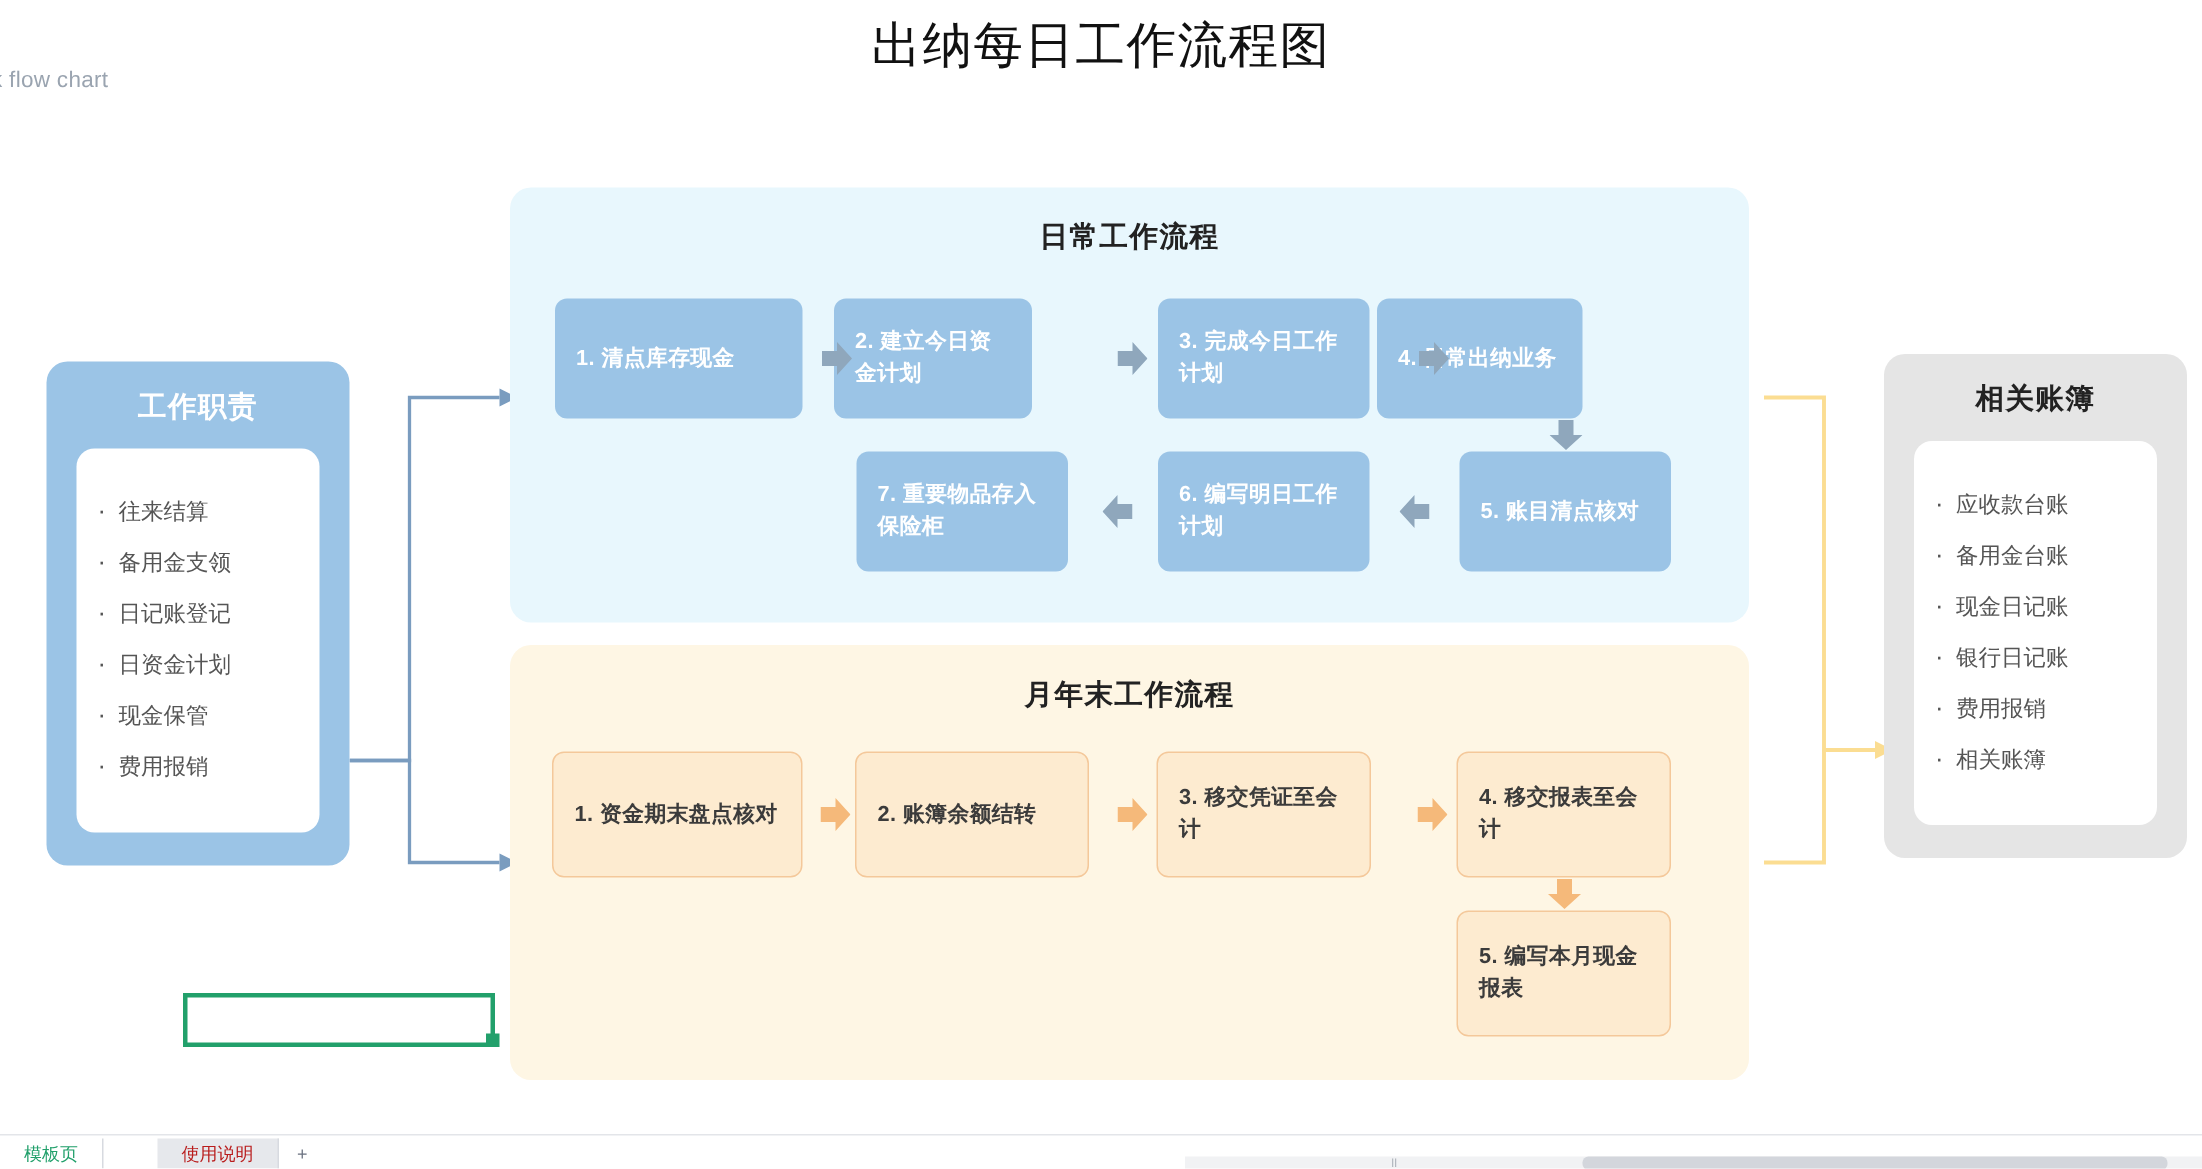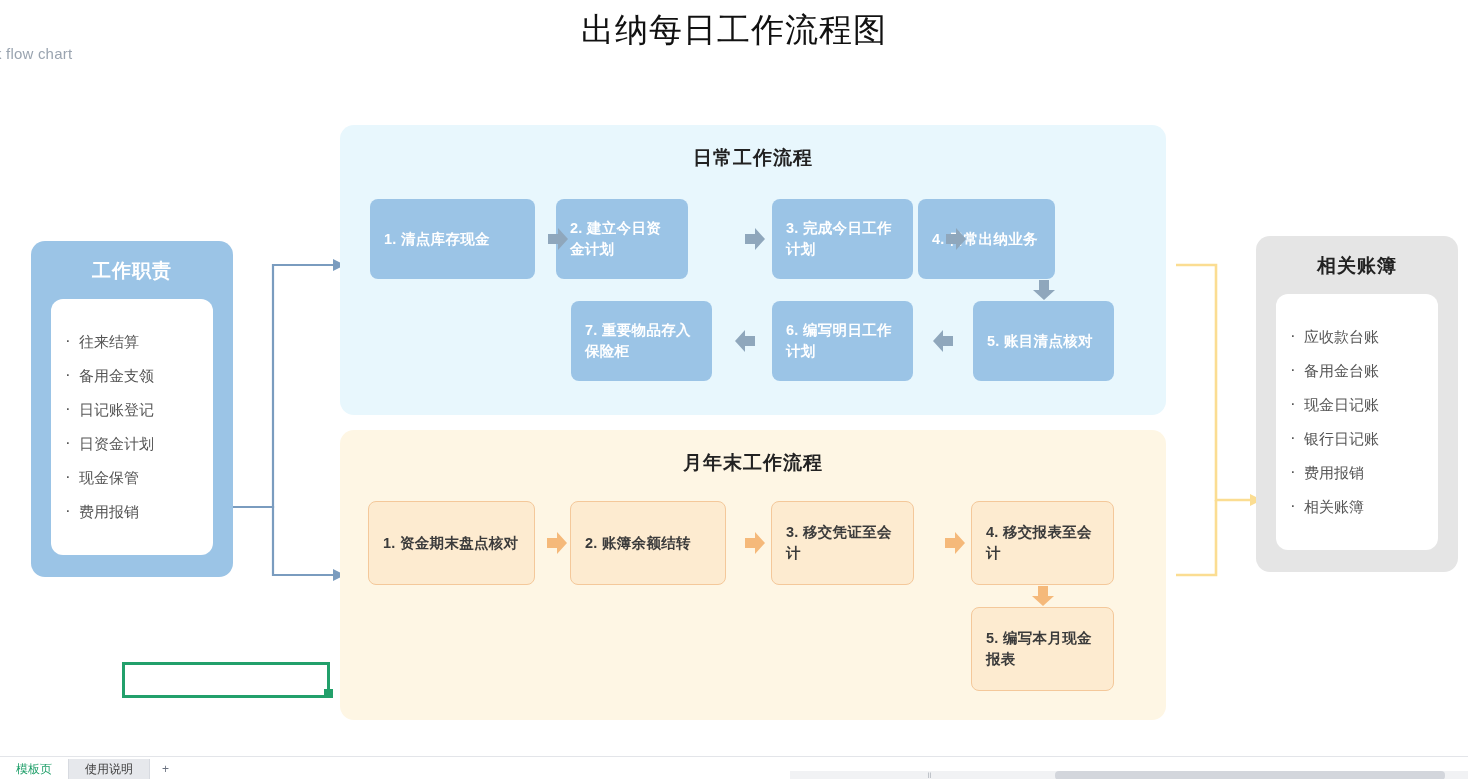--- a/index.html
+++ b/index.html
@@ -97,21 +97,21 @@
   #bottombar {
     position:absolute; left:0; top:756px; width:1468px; height:23px;
     background:#ffffff; border-top:1px solid #e3e5e9;
   }
   #tabstrip { position:absolute; left:0; top:0; height:23px; display:flex; align-items:center; }
   .tab {
     height:20px; line-height:20px; padding:0 16px; font-size:12px;
     border-right:1px solid #d7dae0; white-space:nowrap;
   }
   .tab.active { color:#22A06B; background:#ffffff; }
-  .tab.idle   { color:#404040; background:#e6e8ec; }
+  .tab.idle   { color:#b91c1c; background:#e6e8ec;margin-left:36px; }
   .tab.plus   { color:#6b7280; padding:0 12px; border-right:none; }
   #scrollbar-track {
     position:absolute; left:790px; top:14px; width:678px; height:9px;
     background:#f1f2f4;
   }
   #scrollbar-thumb {
     position:absolute; left:1055px; top:14px; width:390px; height:9px;
     background:#d3d6dc; border-radius:4px;
   }
   #scroll-grip {

